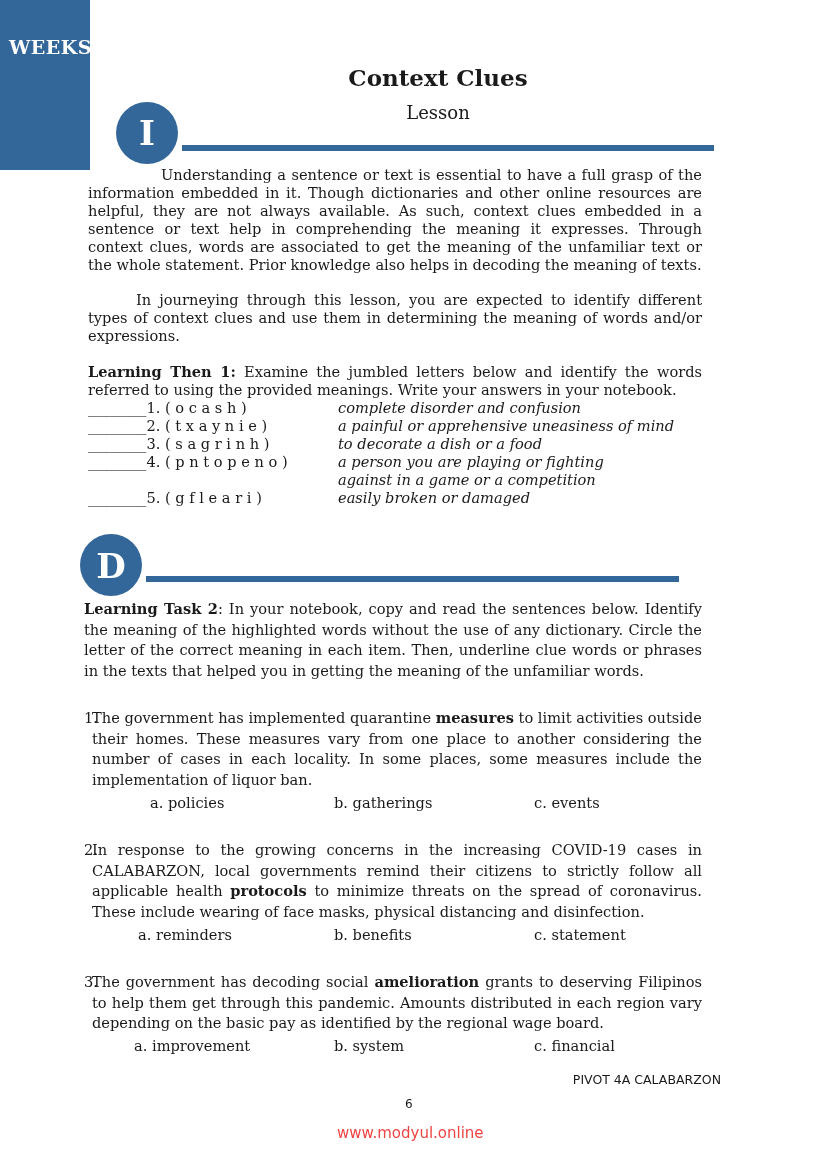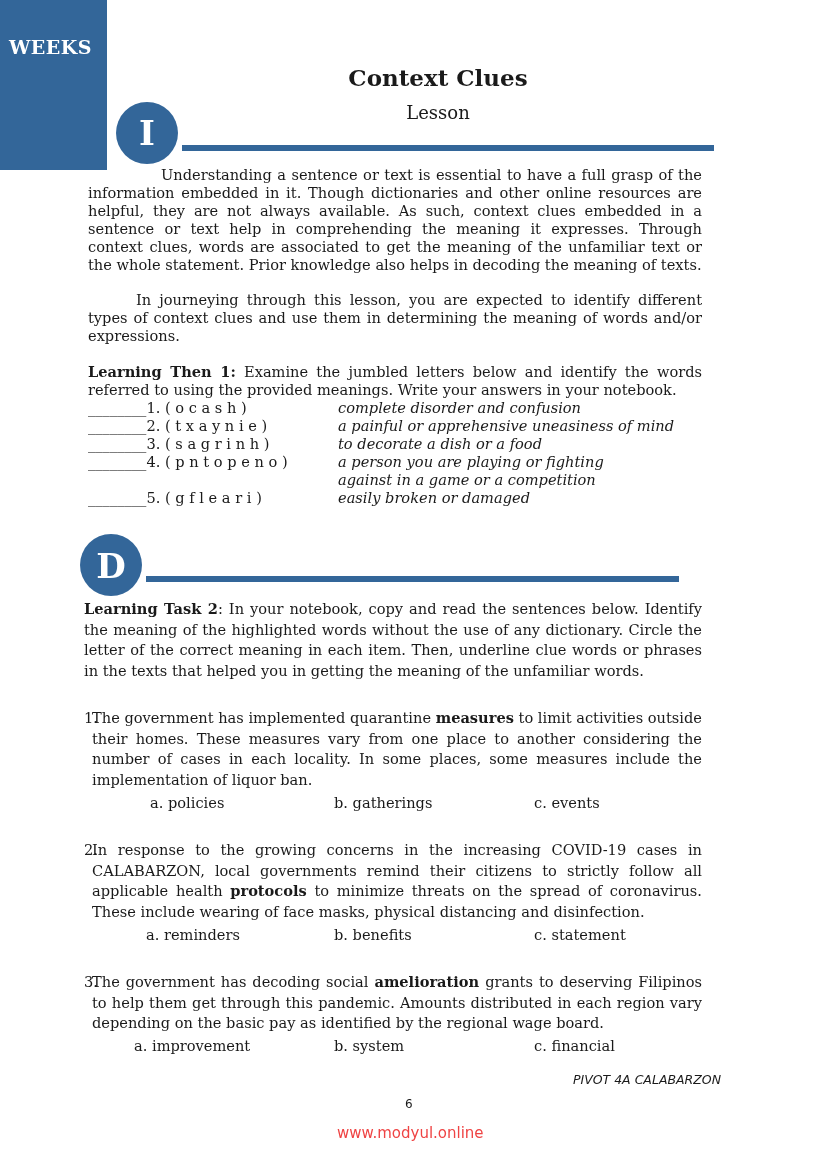--- a/index.html
+++ b/index.html
@@ -1,18 +1,18 @@
 <!DOCTYPE html>
 <html><head>
 <meta charset="utf-8">
 <style>
   html, body { margin:0; padding:0; background:#fff; }
   body { width:826px; height:1169px; position:relative; overflow:hidden;
          font-family:"DejaVu Serif", serif; color:#1a1a1a; }
-  .week-box { position:absolute; left:0; top:0; width:107px; height:170px; background:#336699; color:#fff; }
+  .week-box { position:absolute; left:0; top:0; width:90px; height:170px; background:#336699; color:#fff; }
   .week-box .wk { position:absolute; left:9px; top:36px; font-size:19px; font-weight:bold; letter-spacing:0.5px; }
   .week-box .num { position:absolute; left:14px; top:76px; font-size:46px; font-weight:bold; }
   .title { position:absolute; left:0; width:876px; top:64px; text-align:center; font-size:23px; font-weight:bold; }
   .subtitle { position:absolute; left:0; width:876px; top:102px; text-align:center; font-size:18px; }
   .circle { position:absolute; border-radius:50%; background:#336699; color:#fff; font-weight:bold; text-align:center; }
   .circle-i { left:116px; top:102px; width:62px; height:62px; font-size:34px; line-height:62px; }
   .circle-d { left:80px; top:534px; width:62px; height:62px; font-size:34px; line-height:64px; }
   .rule { position:absolute; background:#336699; height:6px; }
   .rule-i { left:182px; top:145px; width:532px; }
   .rule-d { left:146px; top:576px; width:533px; }
@@ -24,21 +24,21 @@
   .indent2 { text-indent:48px; }
   .task1-row { position:absolute; left:88px; font-size:14.6px; line-height:18px; }
   .task1-row .jumble { display:inline-block; width:250px; }
   .task1-row .meaning { font-style:italic;text-align:center; }
   .p4 { left:84px; top:599px; width:618px; line-height:20.5px; }
   .q { position:absolute; left:84px; width:618px; font-size:14.6px; line-height:20.5px; }
   .q .qn { position:absolute; left:0; top:0; }
   .q .qt { margin-left:8px; text-align:justify; }
   .opts { position:absolute; left:134px; font-size:14.6px; }
   .opts span { position:absolute; white-space:nowrap; }
-  .footer { position:absolute; right:105px; top:1072px; font-family:"DejaVu Sans", sans-serif; font-style:italic; font-size:12.5px; }
+  .footer { position:absolute; right:105px; top:1072px; font-family:"DejaVu Sans", sans-serif; font-size:12.5px; }
   .pageno { position:absolute; left:405px; top:1097px; font-family:"DejaVu Sans", sans-serif; font-size:12px; }
   .wm { position:absolute; left:337px; top:1124px; font-family:"DejaVu Sans", sans-serif; font-size:15px; color:#ef4444; }
 </style>
 </head>
 <body>
 
 <div class="week-box">
   <div class="wk">WEEKS</div>
 </div>
 <div class="title">Context Clues</div>
@@ -71,21 +71,21 @@
   <span style="left:16px">a. policies</span>
   <span style="left:200px">b. gatherings</span>
   <span style="left:400px">c. events</span>
 </div>
 
 <div class="q" style="top:840px">
   <span class="qn">2.</span>
   <div class="qt"><span>In response to the growing concerns in the increasing COVID-19 cases in CALABARZON, local governments remind their citizens to strictly follow all applicable health </span><b>protocols</b><span> to minimize threats on the spread of coronavirus. These include wearing of face masks, physical distancing and disinfection.</span></div>
 </div>
 <div class="opts" style="top:926px">
-  <span style="left:12px">a. reminders</span>
+  <span style="left:4px">a. reminders</span>
   <span style="left:200px">b. benefits</span>
   <span style="left:400px">c. statement</span>
 </div>
 
 <div class="q" style="top:972px">
   <span class="qn">3.</span>
   <div class="qt"><span>The government has decoding social </span><b>amelioration</b><span> grants to deserving Filipinos to help them get through this pandemic. Amounts distributed in each region vary depending on the basic pay as identified by the regional wage board.</span></div>
 </div>
 <div class="opts" style="top:1037px">
   <span style="left:0">a. improvement</span>

